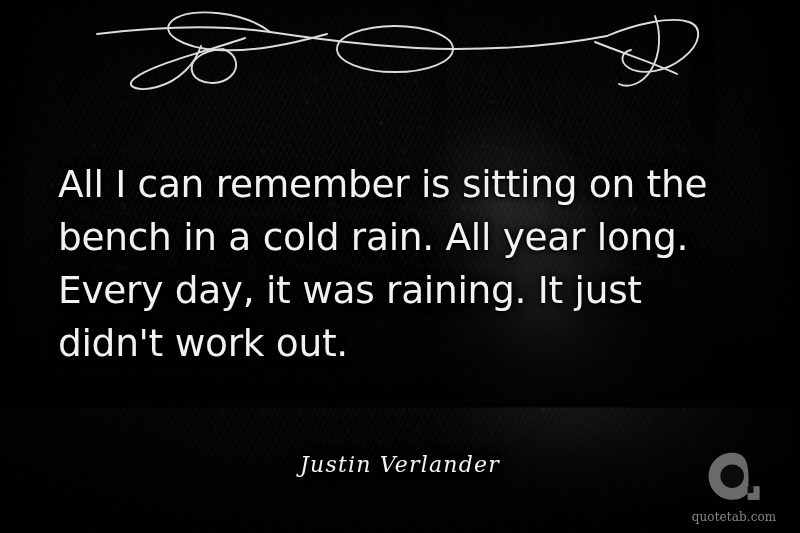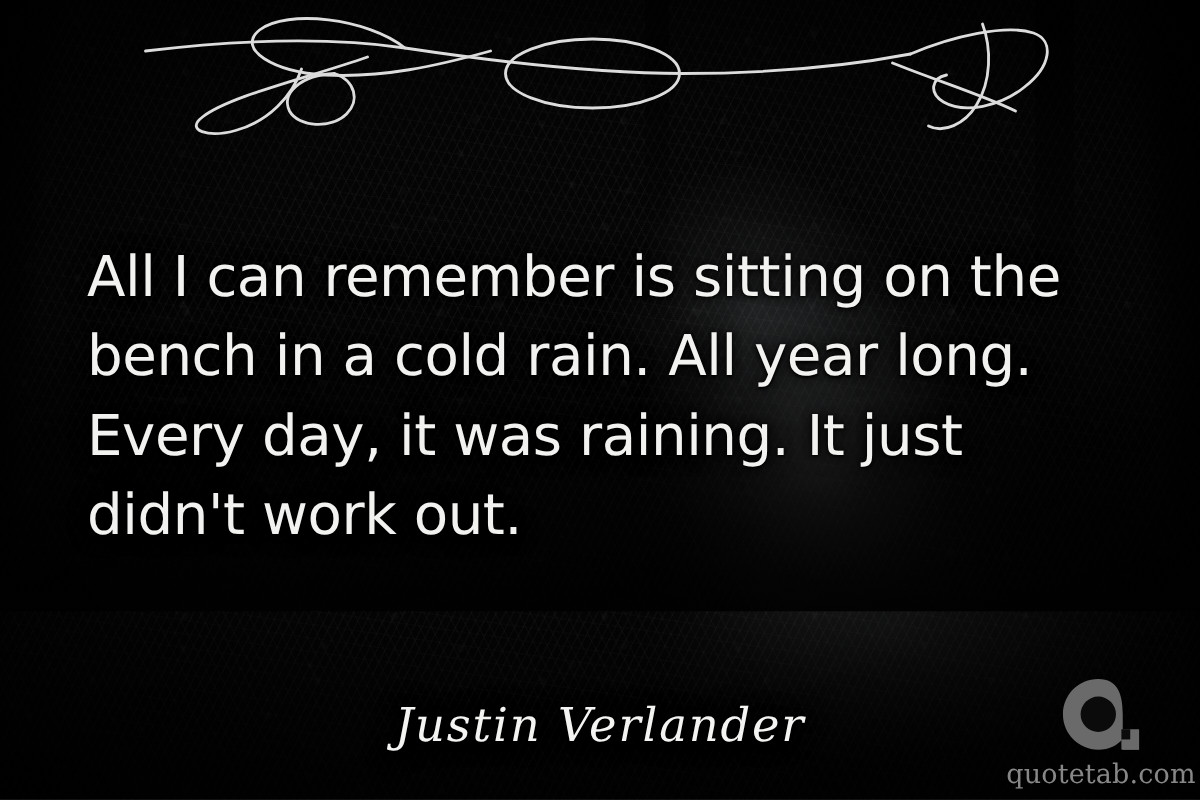--- a/index.html
+++ b/index.html
@@ -134,28 +134,28 @@
       0 0 6px rgba(0,0,0,0.95),
       0 0 14px rgba(0,0,0,0.8),
       0 1px 2px rgba(0,0,0,0.9);
     white-space: pre-wrap;
   }
 
   
   #quote-author {
     position: absolute;
     left: 0;
-    top: 466px;
+    top: 452px;
     width: 800px;
     text-align: center;
     color: #f4f4f2;
     font-family: "DejaVu Serif", serif;
     font-style: italic;
     font-weight: 400;
-    font-size: 31px;
+    font-size: 22px;
     letter-spacing: 1.2px;
     text-shadow:
       0 0 7px rgba(0,0,0,0.95),
       0 0 16px rgba(0,0,0,0.85),
       0 1px 2px rgba(0,0,0,0.9);
   }
 
   
   #watermark {
     position: absolute;
@@ -164,21 +164,21 @@
     width: 96px;
     display: flex;
     flex-direction: column;
     align-items: center;
   }
   #logo-mark { width: 58px; height: 58px; display: block; }
   #logo-text {
     margin-top: 2px;
     color: #878787;
     font-family: "DejaVu Serif", serif;
-    font-size: 18px;
+    font-size: 12px;
     letter-spacing: 0.1px;
     line-height: 16px;
     white-space: nowrap;
   }
 </style>
 </head>
 <body>
 
 <div id="quote-card">
 

